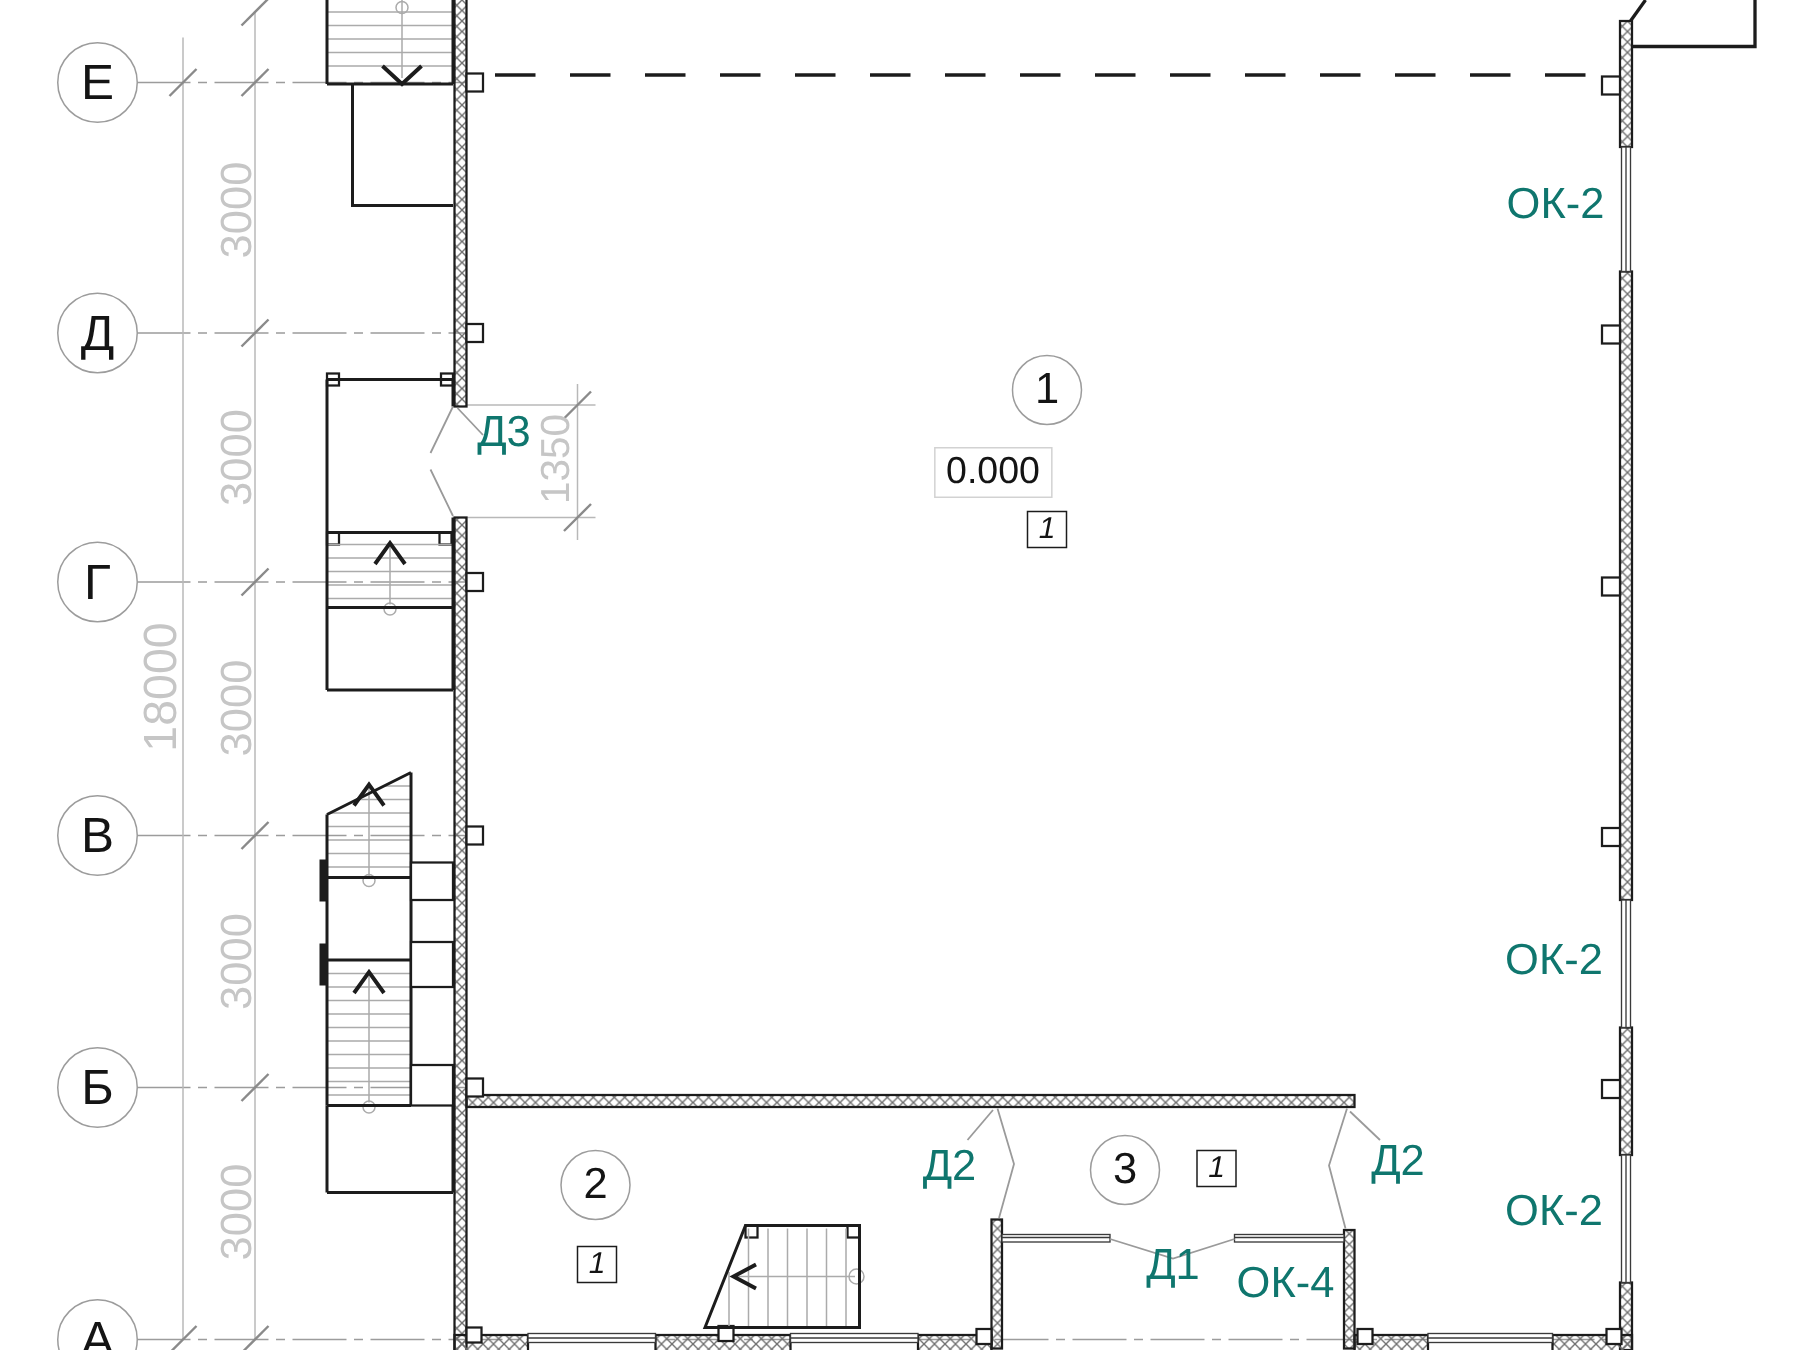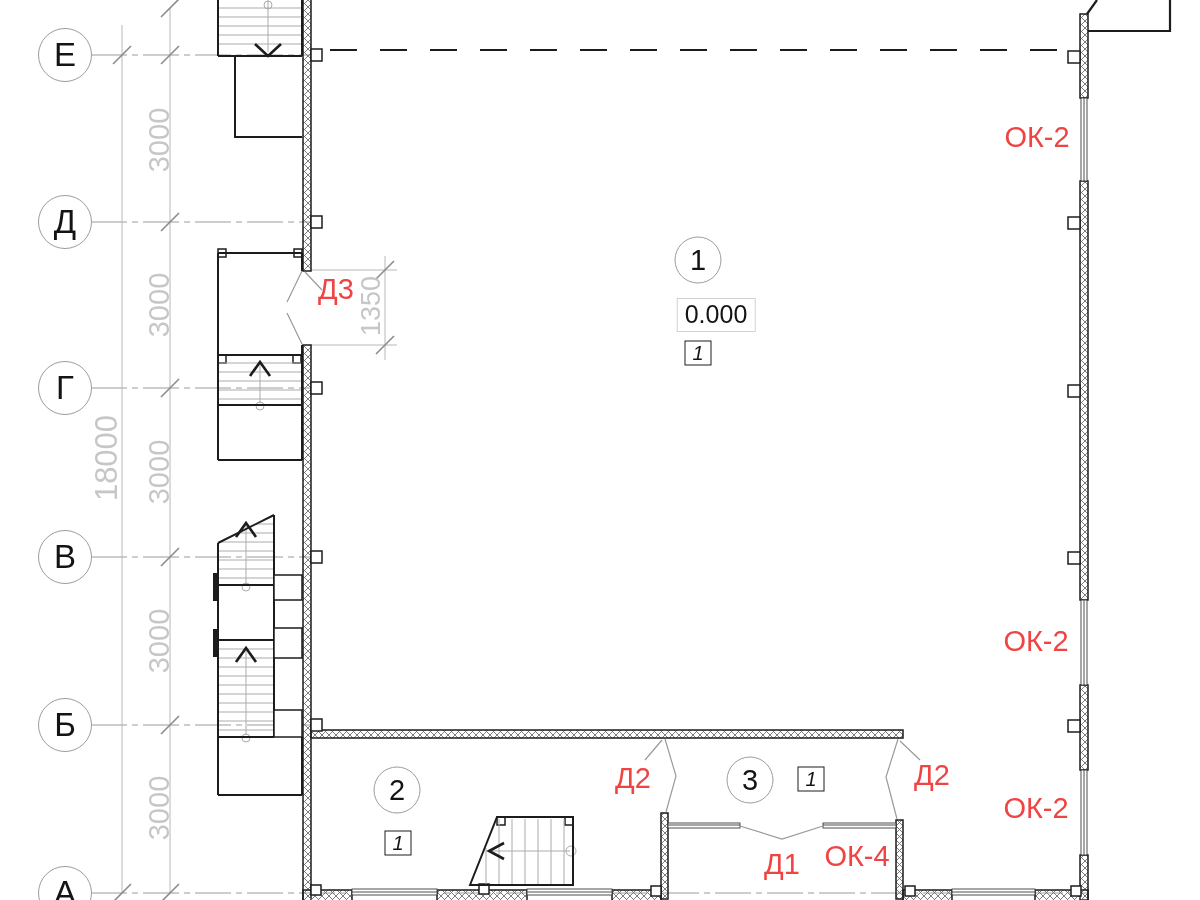--- a/index.html
+++ b/index.html
@@ -1,21 +1,21 @@
 <!DOCTYPE html>
 <html><head>
 <meta charset="utf-8">
 <style>
   html,body{margin:0;padding:0;background:#ffffff;}
   .plan{
     position:relative;width:1200px;height:900px;background:#ffffff;overflow:hidden;
     font-family:"Liberation Sans",sans-serif;
   }
   .plan svg{position:absolute;left:0;top:0;}
-  .lbl{position:absolute;transform:translate(-50%,-50%);white-space:nowrap;color:#ef4444;}
+  .lbl{position:absolute;transform:translate(-50%,-50%);white-space:nowrap;color:#0f766e;}
   .axis-bubble{
     position:absolute;width:52px;height:52px;border:1px solid #9c9c9c;border-radius:50%;
     background:#fff;display:flex;align-items:center;justify-content:center;
     font-size:33px;color:#141414;transform:translate(-50%,-50%);
   }
   .room-bubble{
     position:absolute;width:45px;height:45px;border:1px solid #9c9c9c;border-radius:50%;
     background:#fff;display:flex;align-items:center;justify-content:center;
     font-size:29px;color:#141414;transform:translate(-50%,-50%);
   }
@@ -220,21 +220,21 @@
   <div class="lbl dim dim-vert" style="left:159px;top:140px">3000</div>
   <div class="lbl dim dim-vert" style="left:159px;top:305px">3000</div>
   <div class="lbl dim dim-vert" style="left:159px;top:472px">3000</div>
   <div class="lbl dim dim-vert" style="left:159px;top:641px">3000</div>
   <div class="lbl dim dim-vert" style="left:159px;top:808px">3000</div>
   <div class="lbl dim dim-vert" style="left:371px;top:306px;font-size:27px">1350</div>
 
   <div class="room-bubble" style="left:698px;top:260px">
       <span>1</span>
     </div>
-  <div class="level-box" style="left:716px;top:315px">0.000</div>
+  <div class="level-box" style="left:662px;top:315px">0.000</div>
   <div class="mark-box" style="left:698px;top:353px">
       <span>1</span>
     </div>
 
   <div class="room-bubble" style="left:397px;top:790px">
       <span>2</span>
     </div>
   <div class="mark-box" style="left:398px;top:843px">
       <span>1</span>
     </div>
@@ -242,20 +242,20 @@
   <div class="room-bubble" style="left:750px;top:780px">
       <span>3</span>
     </div>
   <div class="mark-box" style="left:811px;top:779px">
       <span>1</span>
     </div>
 
   <div class="lbl open-lbl" style="left:336px;top:289px">Д3</div>
   <div class="lbl open-lbl" style="left:633px;top:778px">Д2</div>
   <div class="lbl open-lbl" style="left:932px;top:775px">Д2</div>
-  <div class="lbl open-lbl" style="left:782px;top:864px">Д1</div>
+  <div class="lbl open-lbl" style="left:782px;top:844px">Д1</div>
 
   <div class="lbl open-lbl" style="left:1037px;top:137px">ОК-2</div>
   <div class="lbl open-lbl" style="left:1036px;top:641px">ОК-2</div>
   <div class="lbl open-lbl" style="left:1036px;top:808px">ОК-2</div>
   <div class="lbl open-lbl" style="left:857px;top:856px">ОК-4</div>
 
 </div>
 
 </body></html>

